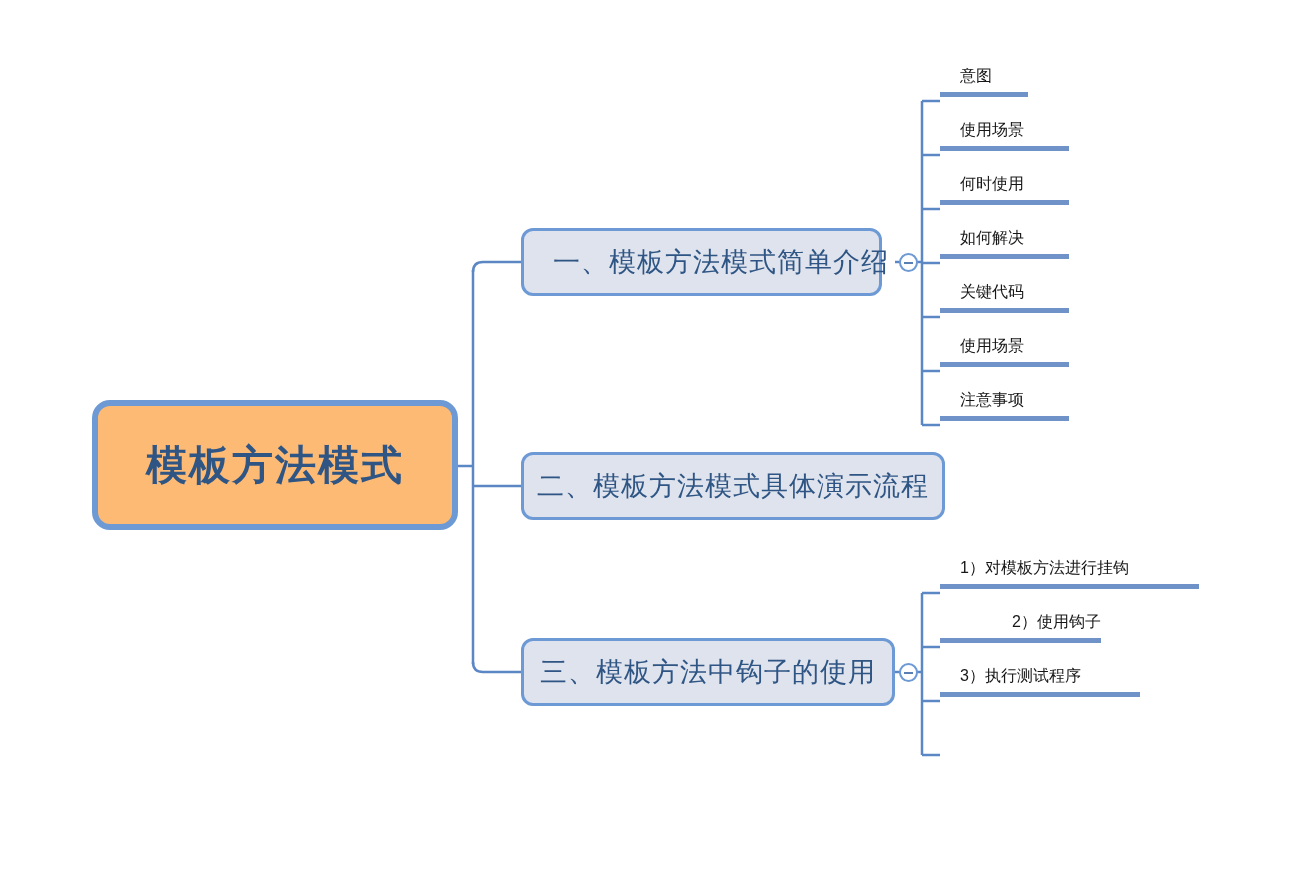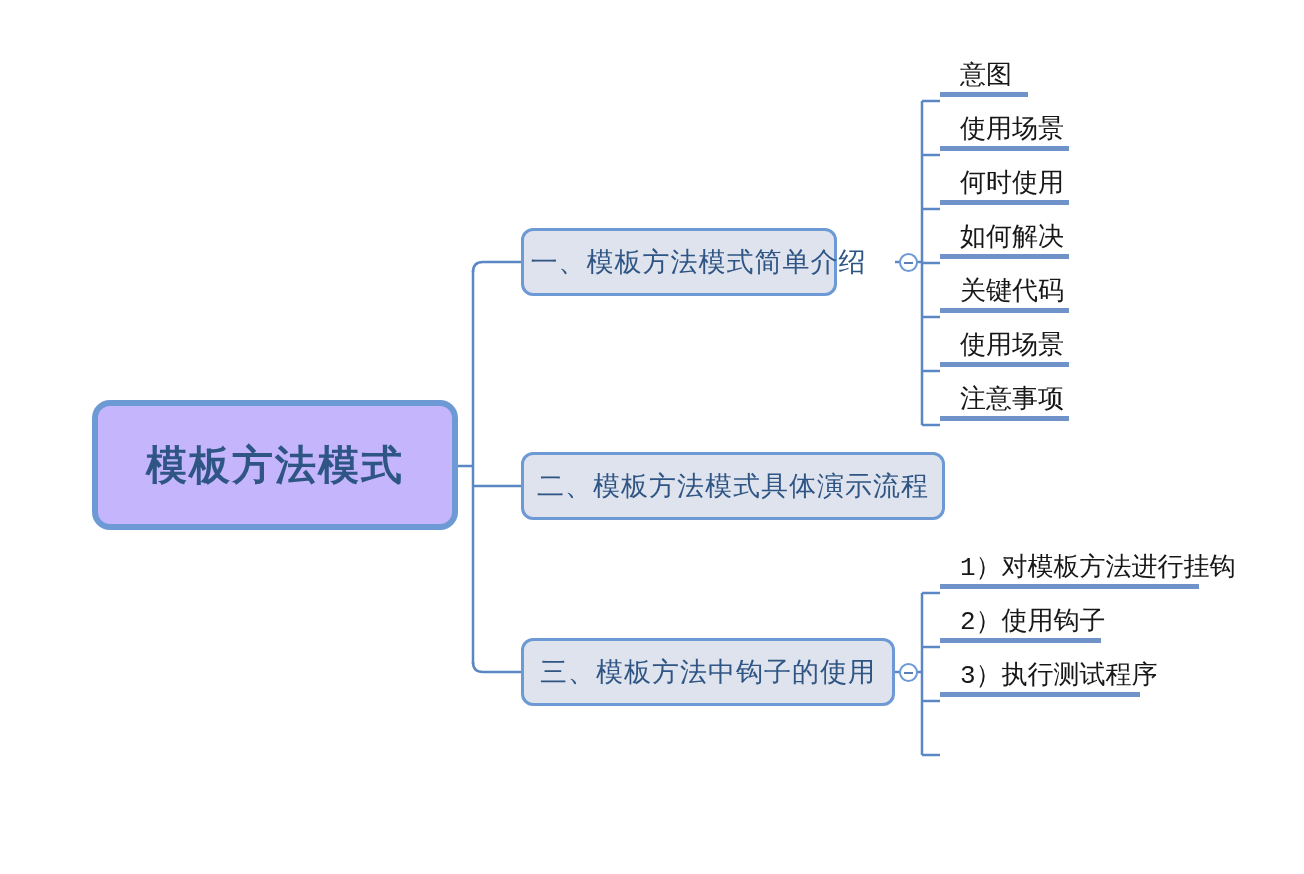--- a/index.html
+++ b/index.html
@@ -27,21 +27,21 @@
   }
 
   
   .root-node {
     position: absolute;
     left: 92px;
     top: 400px;
     width: 366px;
     height: 130px;
     box-sizing: border-box;
-    background: #c4b5fd;
+    background: #fdba74;
     border: 6px solid #6d9ad4;
     border-radius: 18px;
     display: flex;
     align-items: center;
     justify-content: center;
     z-index: 4;
   }
   .root-label {
     font-size: 41px;
     font-weight: bold;
@@ -61,21 +61,21 @@
     align-items: center;
     justify-content: center;
     z-index: 4;
   }
   .branch-label {
     font-size: 27px;
     color: #2e5584;
     white-space: nowrap;
     letter-spacing: 1px;
   }
-  #branch-0 { left: 521px; top: 228px; width: 316px; height: 68px; padding-left: 39px; }
+  #branch-0 { left: 521px; top: 228px; width: 361px; height: 68px; padding-left: 39px; }
   #branch-1 { left: 521px; top: 452px; width: 424px; height: 68px; }
   #branch-2 { left: 521px; top: 638px; width: 374px; height: 68px; }
 
   
   .collapse-toggle {
     position: absolute;
     width: 19px;
     height: 19px;
     box-sizing: border-box;
     border: 2px solid #6d9ad4;
@@ -94,26 +94,25 @@
   }
   #toggle-0 { left: 899px; top: 253px; }
   #toggle-2 { left: 899px; top: 663px; }
 
   
   .leaf {
     position: absolute;
     z-index: 3;
   }
   .leaf-text {
-    font-size: 26px;
+    font-size: 16px;
     color: #171717;
     white-space: nowrap;
     line-height: 28px;
     padding-left: 20px;
-    font-family: Liberation Mono, monospace;
   }
   .leaf-bar {
     height: 5px;
     background: #6f93c9;
     margin-top: 2px;
   }
 </style>
 </head>
 <body>
 

